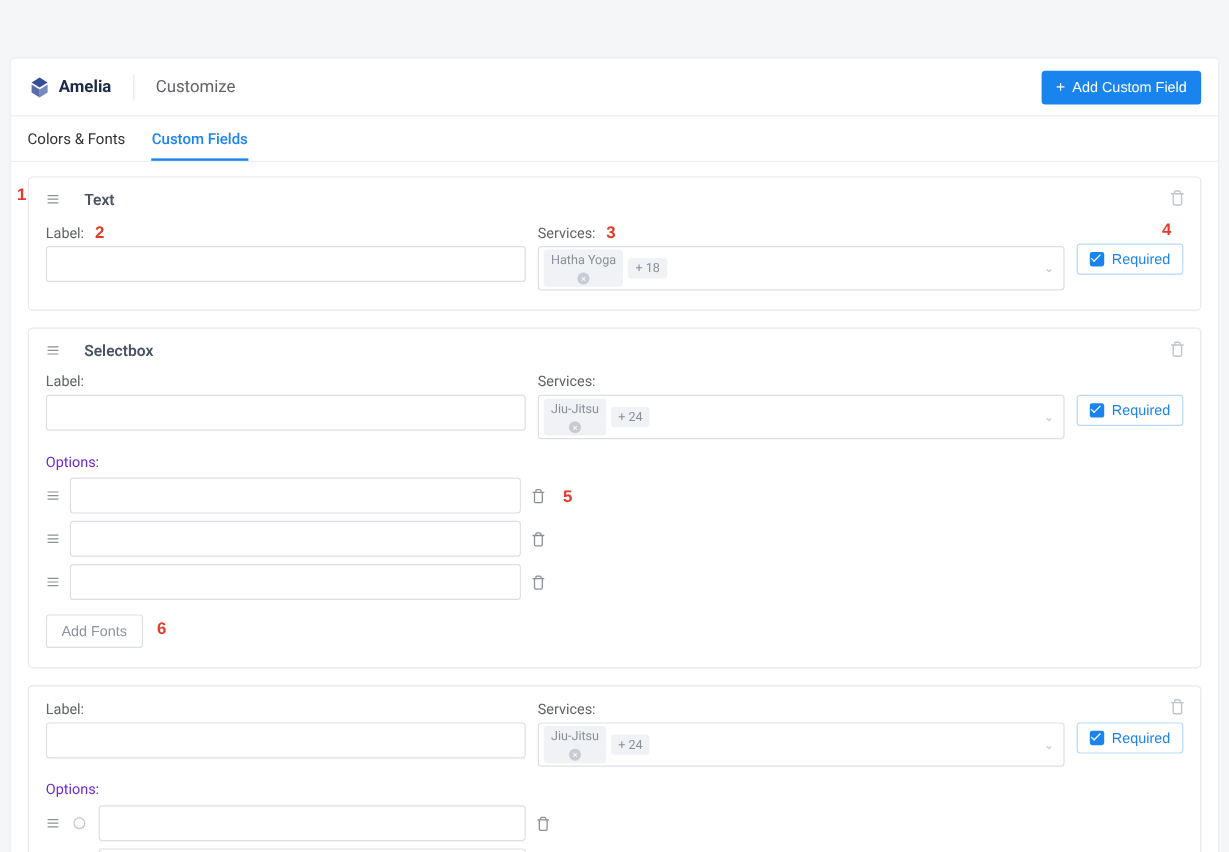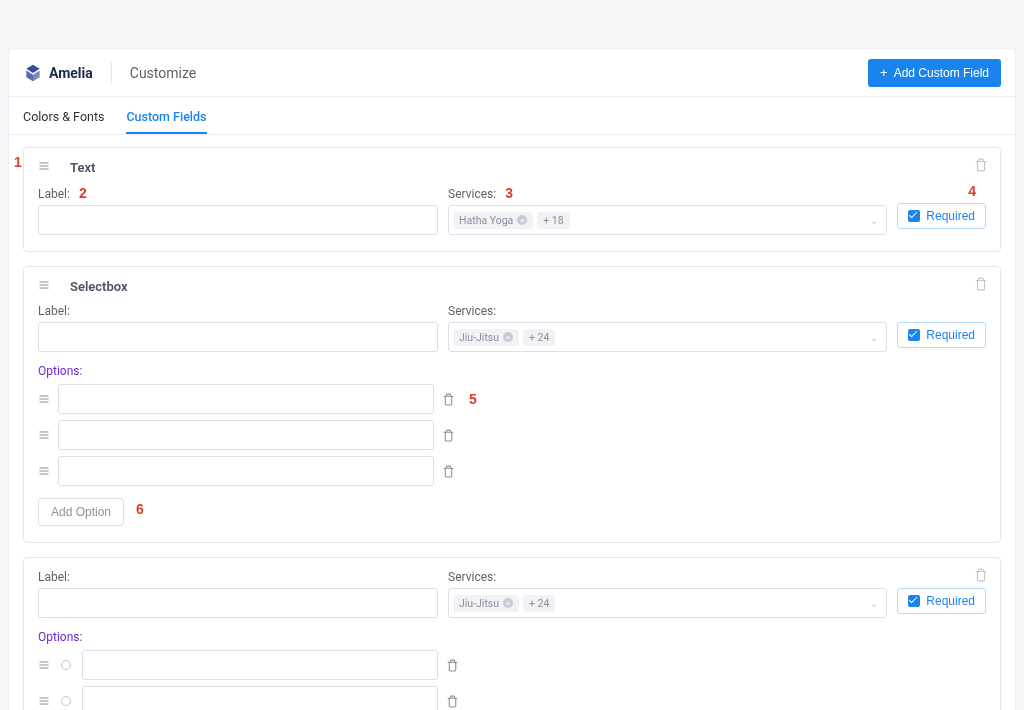--- a/index.html
+++ b/index.html
@@ -25,21 +25,21 @@
   .card-hd { display:flex; align-items:flex-start; gap:20px; margin-bottom:10px; }
   .card-title { font-size:13px; color:#4a5266; font-weight:600; }
   .card-del { position:absolute; top:10px; right:12px; color:#c0c4cc; cursor:pointer; }
   .row { display:flex; gap:10px; align-items:flex-start; }
   .col-label { flex: 0 0 400px; }
   .col-serv { flex:1 1 auto; min-width:0; }
   .col-req { flex: 0 0 auto; padding-top:18px; }
   .field-label { font-size:12px; color:#606266; margin-bottom:4px; display:block; }
   .input { width:100%; height:30px; border:1px solid #dcdfe6; border-radius:3px; padding:0 8px; font-size:12px; }
   .multi-sel { position:relative; border:1px solid #dcdfe6; border-radius:3px; min-height:30px; padding:2px 24px 2px 4px; display:flex; align-items:center; gap:4px; flex-wrap:wrap; cursor:pointer; background:#fff; }
-  .tag { background:#f0f2f5; color:#8a8f99; border-radius:3px; font-size:10.5px; padding:2px 6px; display:inline-flex; align-items:center; gap:4px; }
+  .tag { background:#f0f2f5; color:#8a8f99; border-radius:3px; font-size:10.5px; padding:2px 6px; display:inline-flex; align-items:center; gap:4px;flex-direction:column; }
   .tag-x { width:10px; height:10px; border-radius:50%; background:#c7cbd3; display:inline-flex; align-items:center; justify-content:center; font-size:8px; color:#fff; }
   .tagmore { background:#f0f2f5; color:#8a8f99; border-radius:3px; font-size:10.5px; padding:2px 6px; }
   .caret { position:absolute; right:8px; top:50%; transform:translateY(-50%); color:#c0c4cc; font-size:10px; }
   .req-btn { border:1px solid #b8d9fa; color:#1a84ee; background:#fff; border-radius:3px; padding:5px 10px; font-size:12px; display:inline-flex; align-items:center; gap:6px; cursor:pointer; }
   .req-check { width:12px; height:12px; background:#1a84ee; border-radius:2px; position:relative; }
   .req-check::after { content:""; position:absolute; left:3px; top:0px; width:3px; height:7px; border:solid #fff; border-width:0 1.8px 1.8px 0; transform:rotate(45deg); }
   .sub-label { font-size:12px; color:#6d28d9; margin:12px 0 6px; }
   .opt-row { display:flex; align-items:center; margin-bottom:6px; gap:8px; }
   .opt-row .drag { color:#8a8f99; }
   .opt-input { flex:0 0 376px; height:30px; border:1px solid #dcdfe6; border-radius:3px; padding:0 8px; font-size:12px; }
@@ -214,21 +214,21 @@
               </svg>
           </span>
           <input class="opt-input" type="text" style="">
           <span class="opt-del">
             <svg width="13" height="13" viewBox="0 0 24 24" fill="none" stroke="#8a8f99" stroke-width="2">
                 <path d="M3 6h18M8 6V4a2 2 0 0 1 2-2h4a2 2 0 0 1 2 2v2M6 6v14a2 2 0 0 0 2 2h8a2 2 0 0 0 2-2V6"></path>
               </svg>
           </span>
         </div>
         <div style="display:flex; align-items:center; gap:12px;">
-          <button class="add-opt">Add Option</button>
+          <button class="add-opt">Add Fonts</button>
           <span class="ann" style="position:static;">6</span>
         </div>
       </div>
 
       <div class="card">
         <span class="card-del">
           <svg width="14" height="14" viewBox="0 0 24 24" fill="none" stroke="#c0c4cc" stroke-width="2">
               <path d="M3 6h18M8 6V4a2 2 0 0 1 2-2h4a2 2 0 0 1 2 2v2M6 6v14a2 2 0 0 0 2 2h8a2 2 0 0 0 2-2V6"></path>
             </svg>
         </span>

